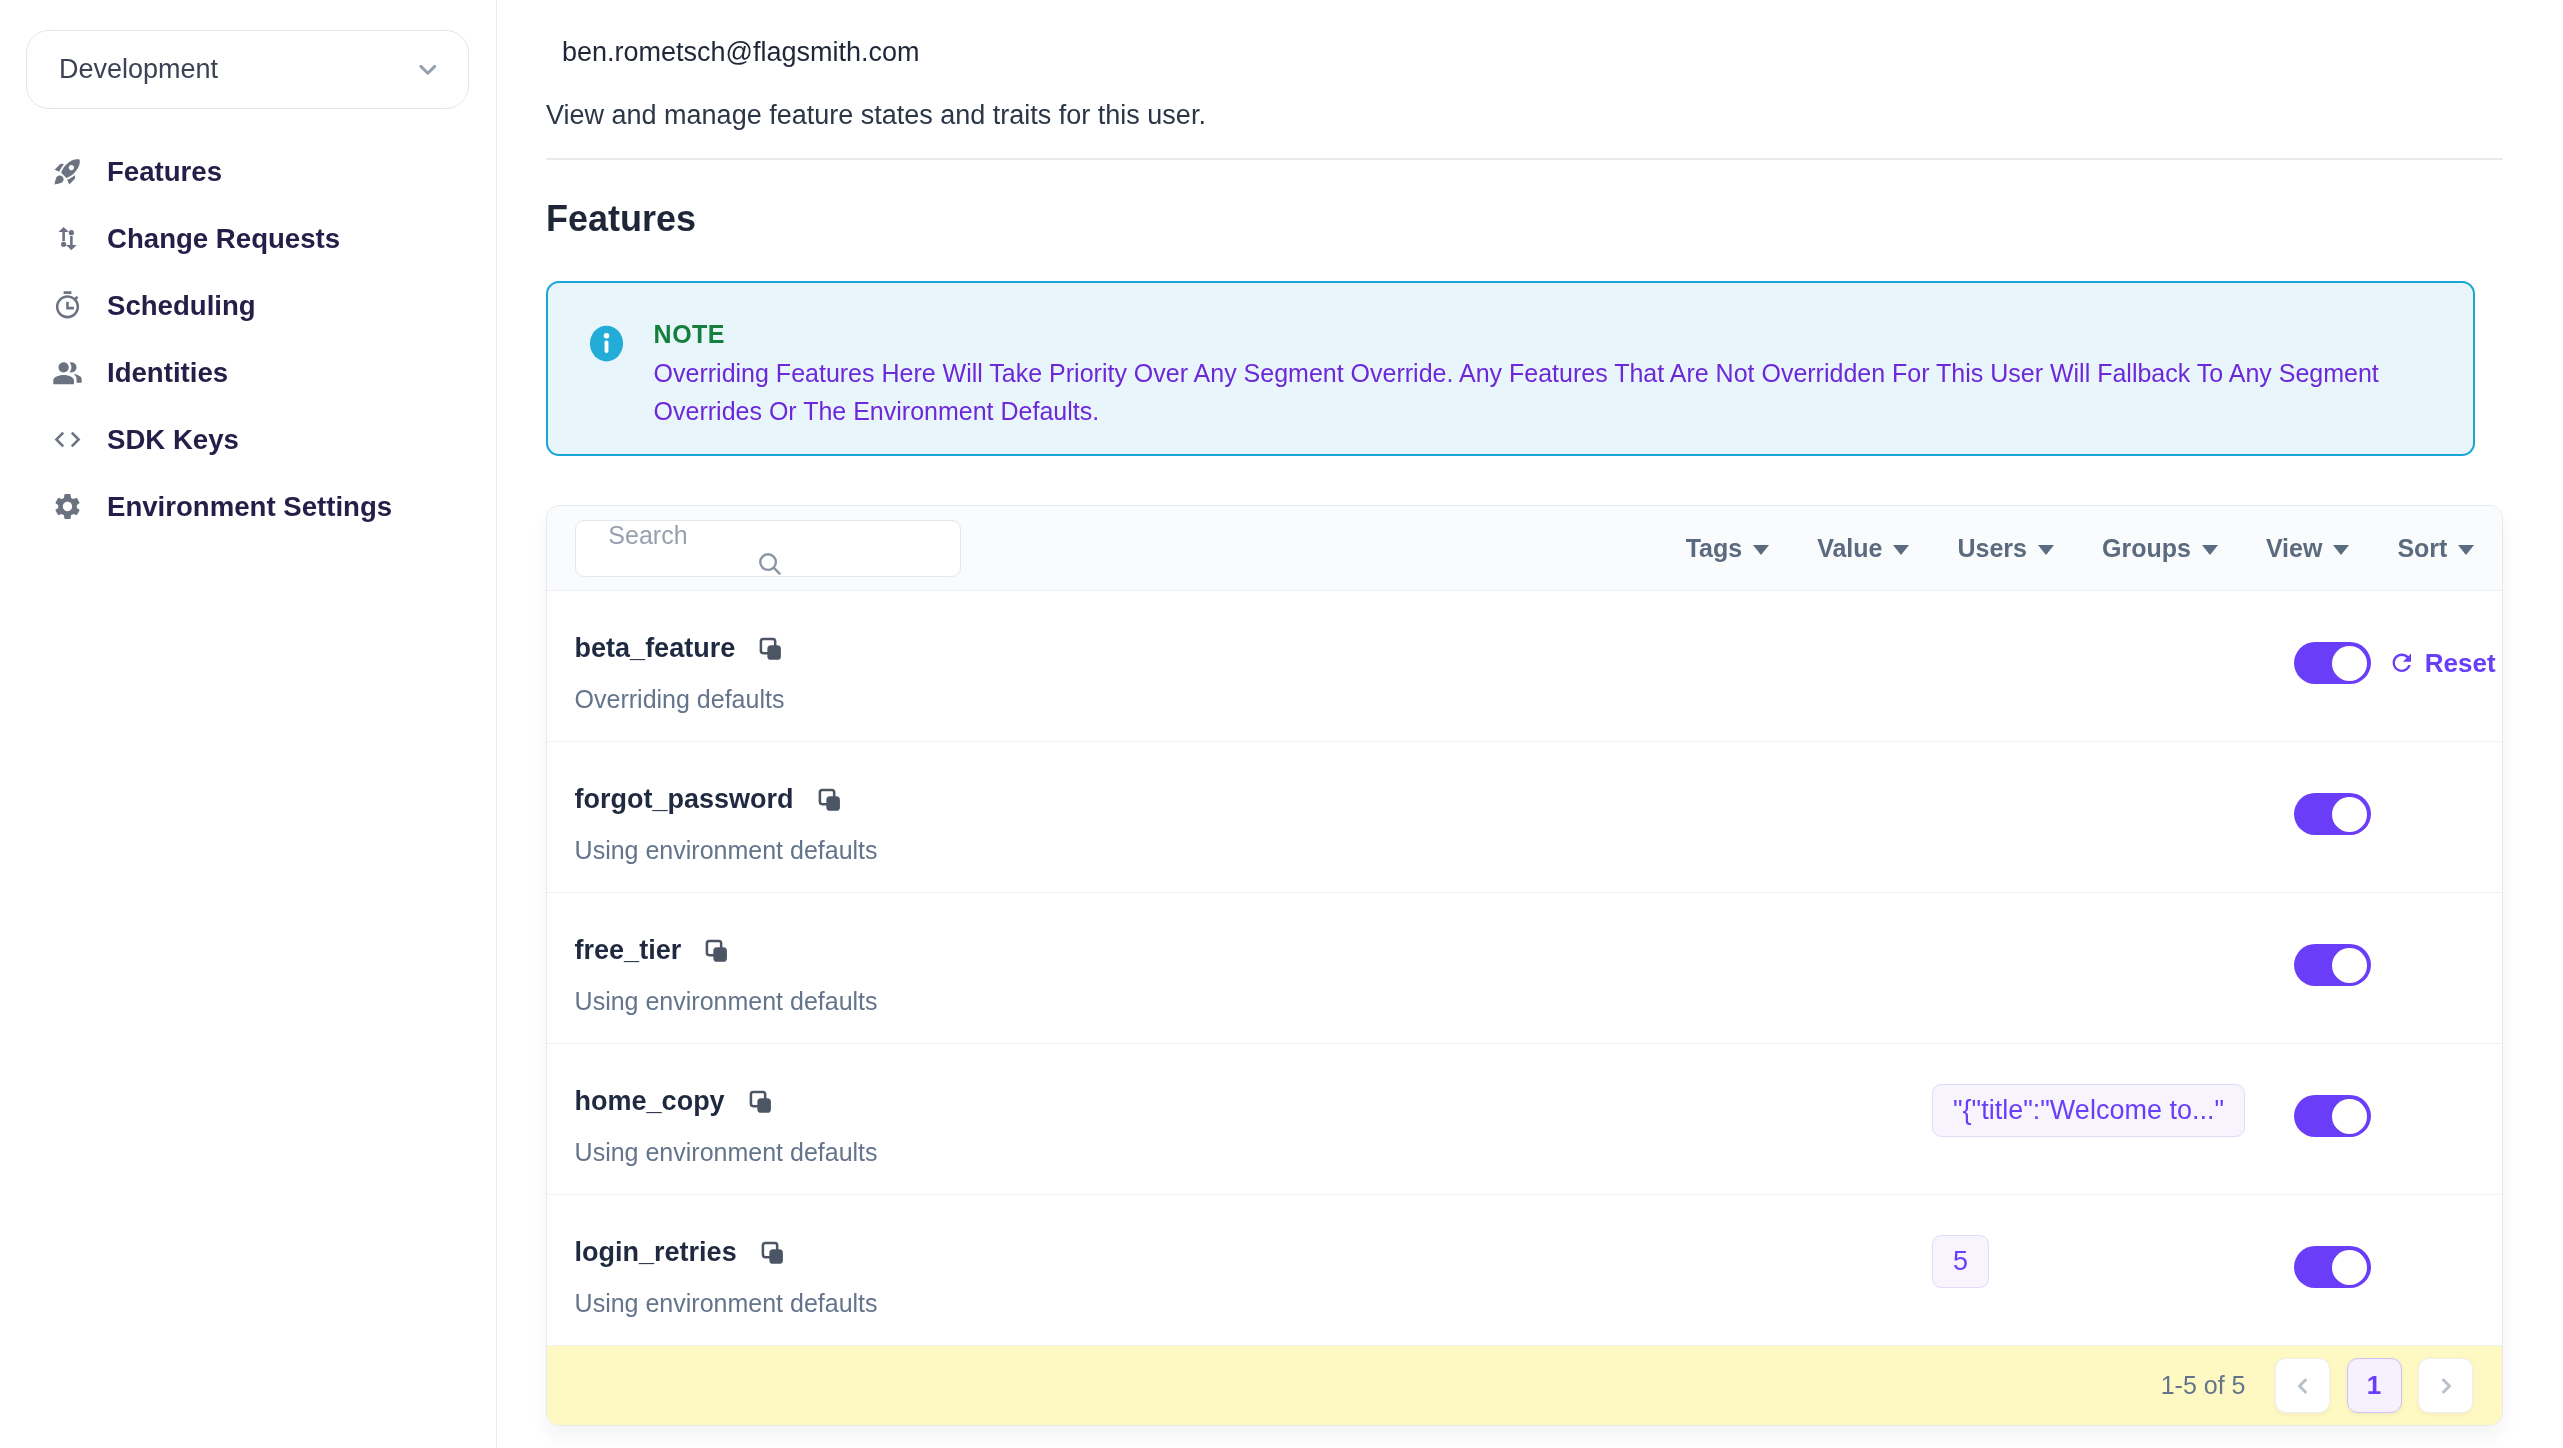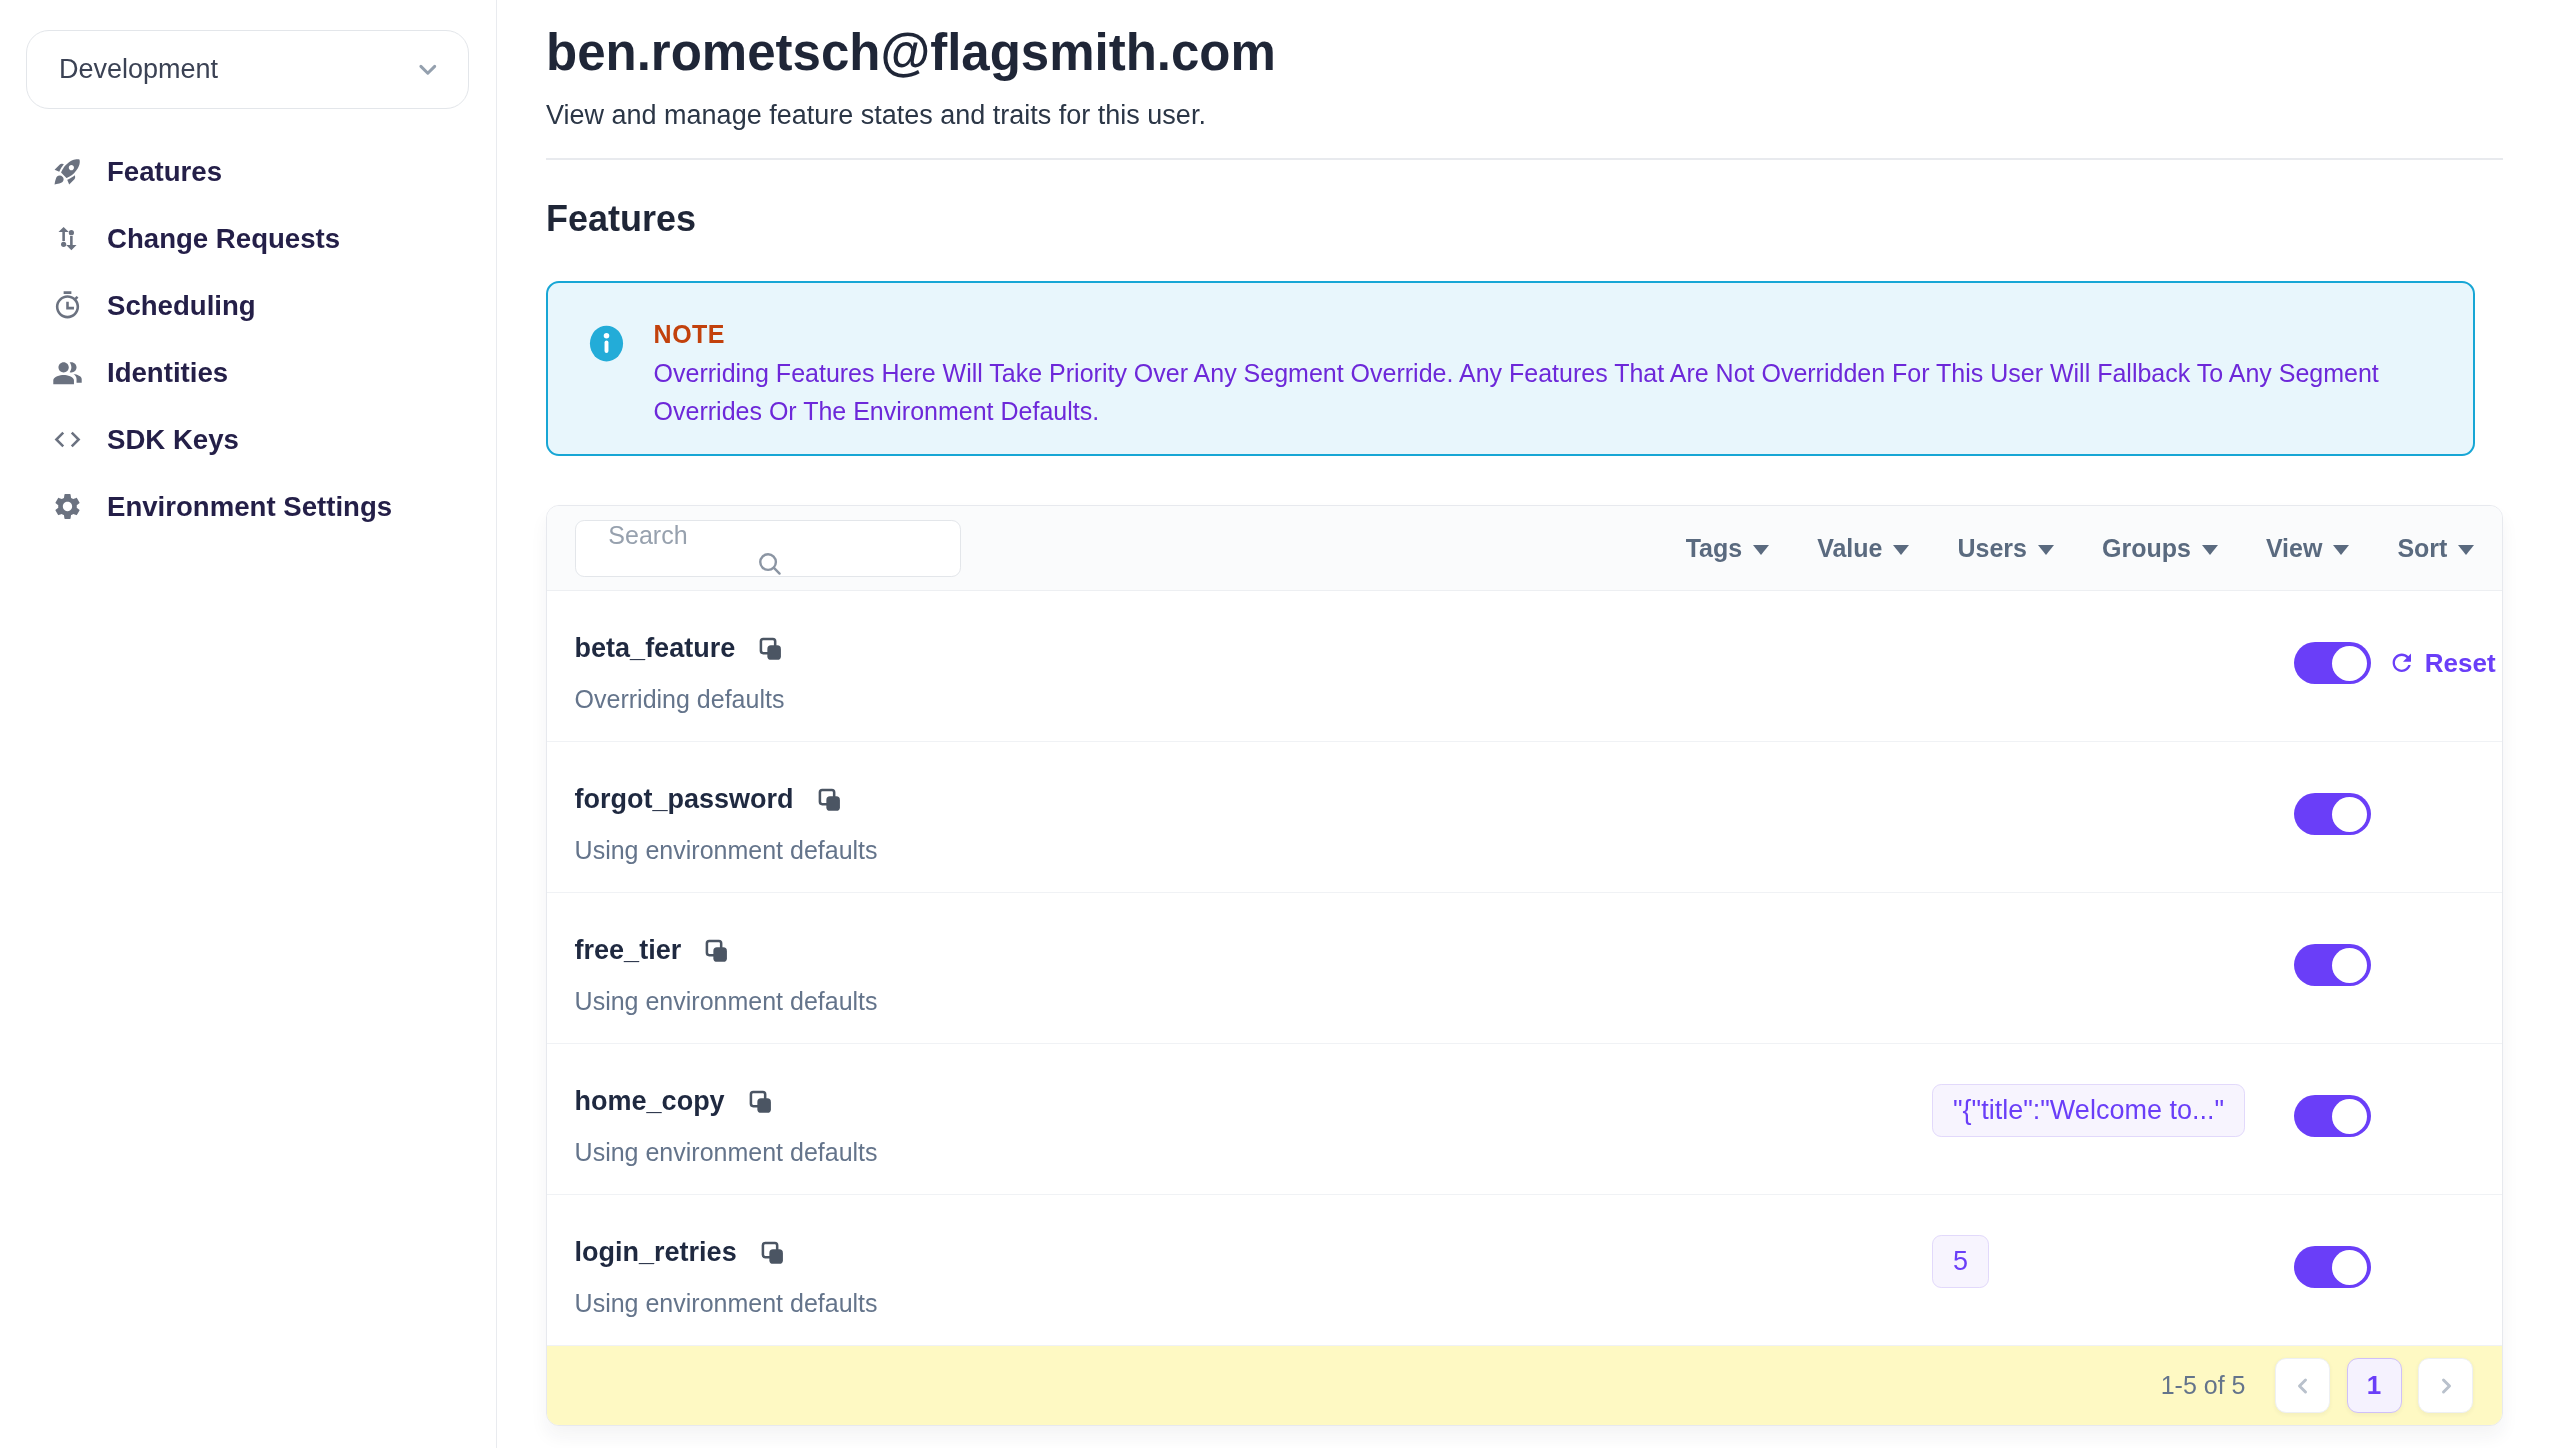--- a/index.html
+++ b/index.html
@@ -15,31 +15,31 @@
     display:flex; align-items:center; justify-content:space-between;
     padding:0 26px 0 32px; font-size:27px; color:#3b4254; cursor:pointer; }
   .nav { position:absolute; left:0; top:138px; width:100%; }
   .nav-item { height:67px; display:flex; align-items:center; padding-left:52px;
     gap:24px; font-size:27.6px; font-weight:600; color:#241f48; cursor:pointer; }
   .nav-icon { width:31px; height:31px; flex:0 0 31px; color:#6b7280; display:flex; }
   .nav-icon svg { width:31px; height:31px; fill:currentColor; }
 
   
   .main { position:absolute; left:546px; top:0; width:1957px; }
-  .page-title { margin-top:26px; font-size:51px; line-height:53px; font-weight:700; color:#1f2637; }
+  .page-title { margin-top:26px; font-size:27px; line-height:53px; font-weight:400; color:#1f2637;margin-left:16px; }
   .page-subtitle { margin-top:18.4px; font-size:27px; line-height:37px; color:#2b3646; }
   .head-divider { margin-top:24px; height:1.8px; background:#e8eaee; }
   .section-title { margin-top:37px; font-size:36px; line-height:44px; font-weight:700; color:#1f2637; }
 
   
   .note { margin-top:40px; width:1929px; height:175px; background:#e8f6fc;
     border:2.8px solid #17a6d5; border-radius:13px; display:flex; padding:37px 33px 0 39px; }
   .note-icon { width:39px; height:39px; flex:0 0 39px; margin-top:3.7px; }
   .note-content { margin-left:27.6px; }
-  .note-title { font-size:25px; font-weight:700; letter-spacing:0.5px; color:#c2410c; }
+  .note-title { font-size:25px; font-weight:700; letter-spacing:0.5px; color:#15803d; }
   .note-body { margin-top:5px; width:1756px; font-size:25px; line-height:38px; color:#6d28d9; }
 
   
   .panel { margin-top:49px; width:1957px; background:#fff; border:1.8px solid #e7e9ee;
     border-radius:13px; box-shadow:0 11px 18.4px rgba(35,45,65,0.05); overflow:hidden; }
   .toolbar { height:85px; background:#fafbfc; border-bottom:1.8px solid #edeff2;
     display:flex; align-items:center; padding:0 27.6px; }
   .search-box { width:386px; height:57px; background:#fff; border:1.8px solid #e3e6ea;
     border-radius:9.2px; display:flex; align-items:center; padding:0 16.5px 0 20px;flex-direction:column; }
   .search-box input { flex:1; border:none; outline:none; font-size:25px; color:#3b4254;

